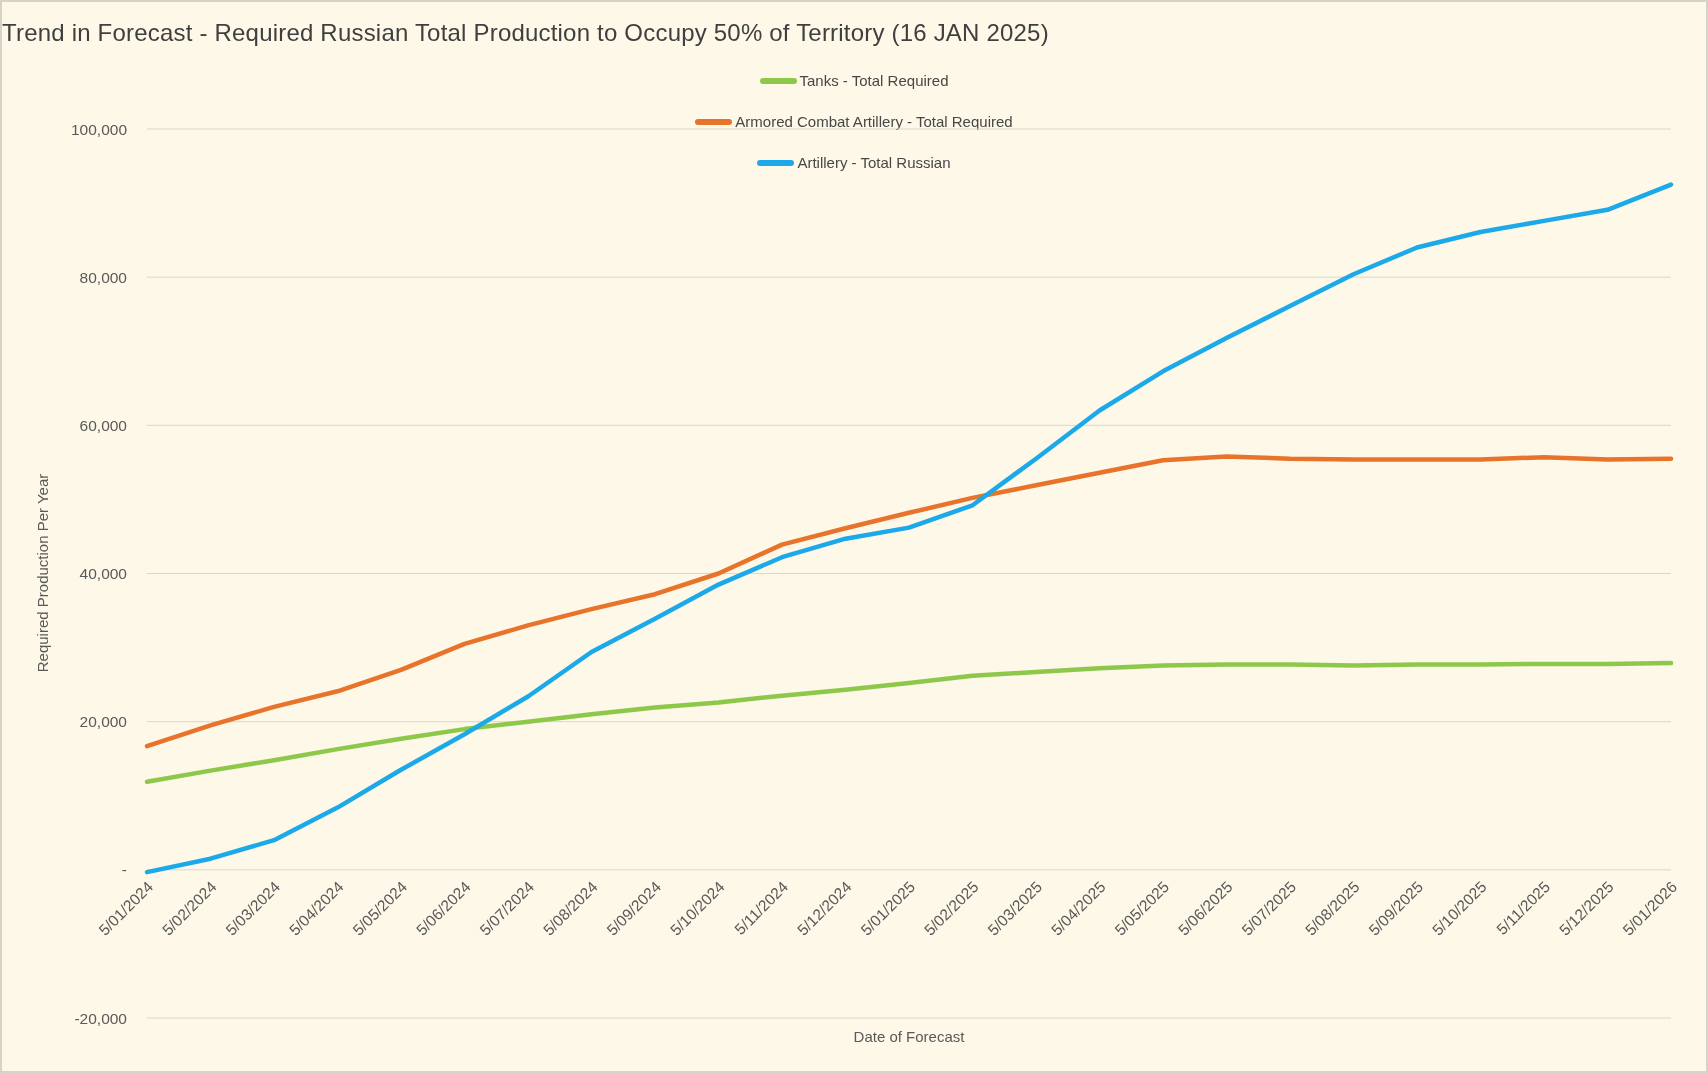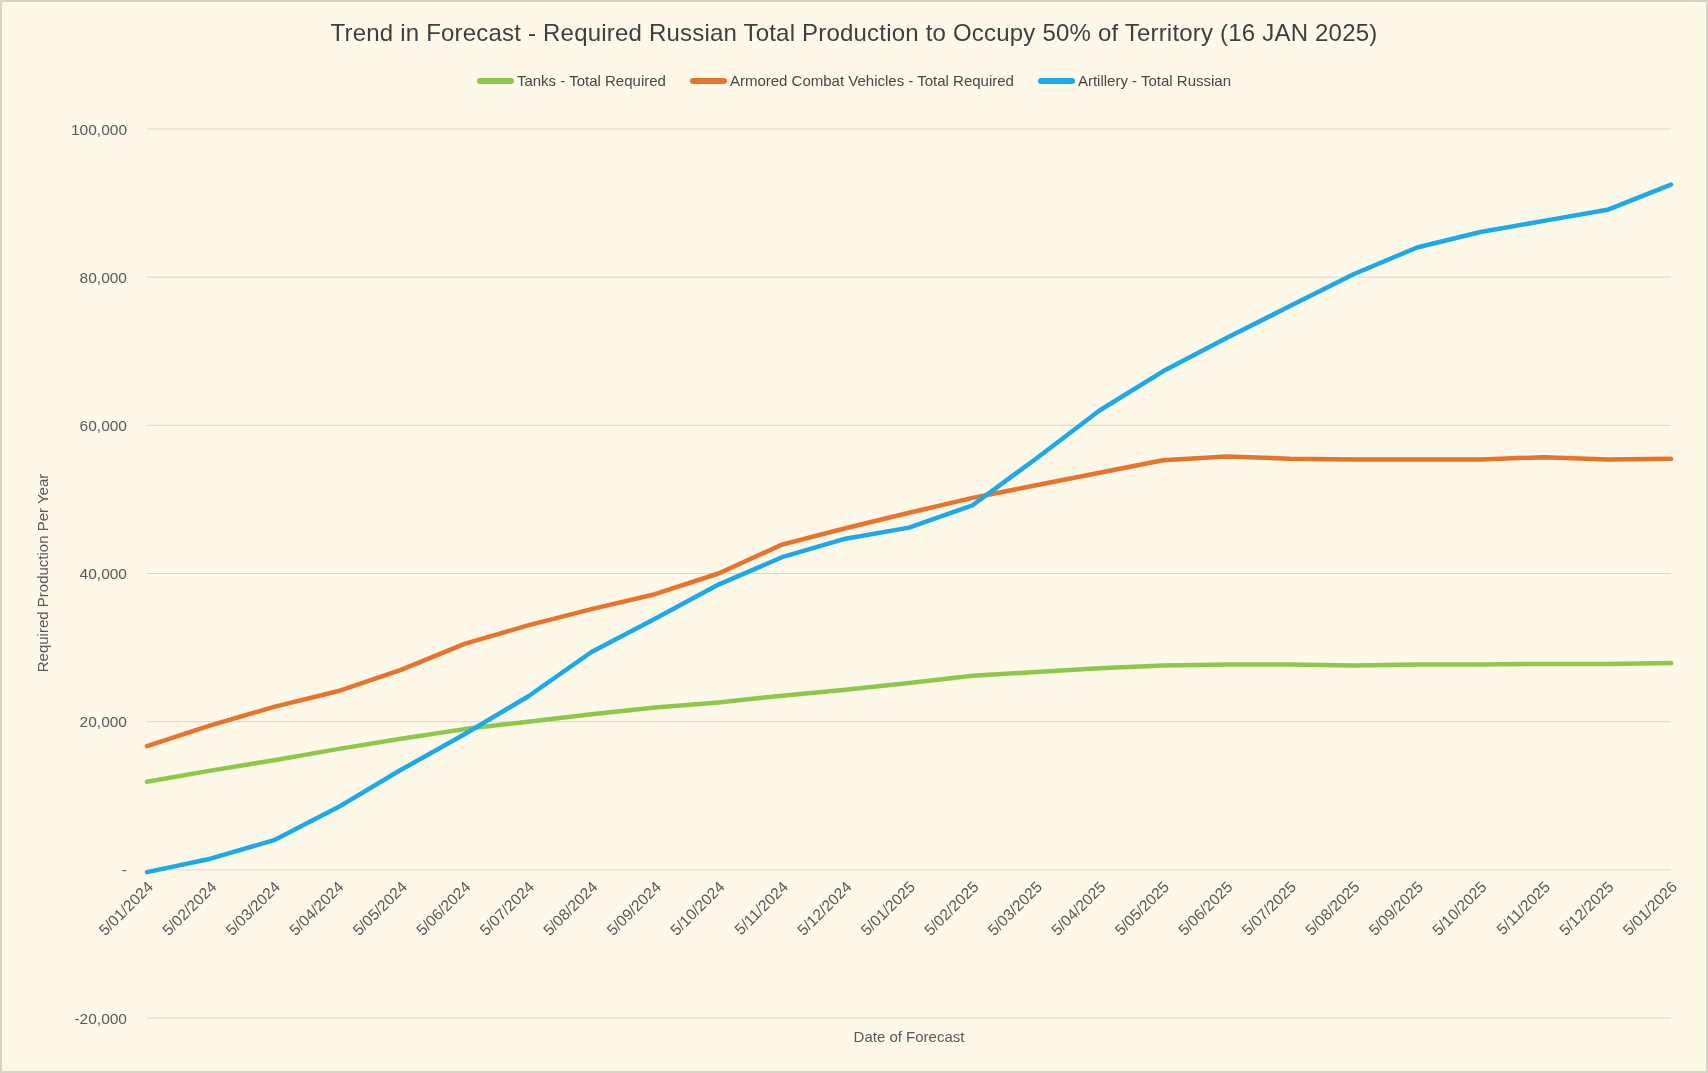--- a/index.html
+++ b/index.html
@@ -7,29 +7,29 @@
     position:relative;
     width:1708px; height:1073px;
     background:#FDF8E8;
     border:2px solid #D6D4C9;
     box-sizing:border-box;
     font-family:"Liberation Sans", sans-serif;
     overflow:hidden;
   }
   .chart-title {
     position:absolute; top:17px; left:0; width:100%;
-    text-align:center;
     font-size:24px; color:#3F3F3F;
     letter-spacing:0.2px;
     white-space:nowrap;
   }
   .legend {
     position:absolute; top:70px; left:0; width:100%;
     display:flex; justify-content:center; align-items:center;
     gap:24px;
+    flex-direction:column;
   }
   .legend-item { display:flex; align-items:center; gap:3px; }
   .swatch { width:37px; height:6px; border-radius:3px; }
   .legend-label { font-size:15px; color:#474747; white-space:nowrap; }
   svg text { font-family:"Liberation Sans", sans-serif; }
   .tick-label { font-size:15.5px; fill:#595959; }
   .axis-title { font-size:15px; fill:#595959; }
   .gridline { stroke:#DAD7CE; stroke-width:1; }
   .series-line { fill:none; stroke-width:4.5; stroke-linecap:round; stroke-linejoin:round; }
 </style>
@@ -40,21 +40,21 @@
 
   <div class="chart-title">Trend in Forecast - Required Russian Total Production to Occupy 50% of Territory (16 JAN 2025)</div>
 
   <div class="legend">
     <div class="legend-item">
       <span class="swatch" style="background: rgb(142, 200, 75);"></span>
       <span class="legend-label">Tanks - Total Required</span>
     </div>
     <div class="legend-item">
       <span class="swatch" style="background: rgb(232, 115, 42);"></span>
-      <span class="legend-label">Armored Combat Vehicles - Total Required</span>
+      <span class="legend-label">Armored Combat Artillery - Total Required</span>
     </div>
     <div class="legend-item">
       <span class="swatch" style="background: rgb(28, 169, 233);"></span>
       <span class="legend-label">Artillery - Total Russian</span>
     </div>
   </div>
 
   <svg id="plot" width="1704" height="1069" viewBox="0 0 1704 1069" style="position:absolute;left:0;top:0;">
     <g id="gridlines">
         <line x1="145" x2="1669" y1="1016" y2="1016" class="gridline"></line>

